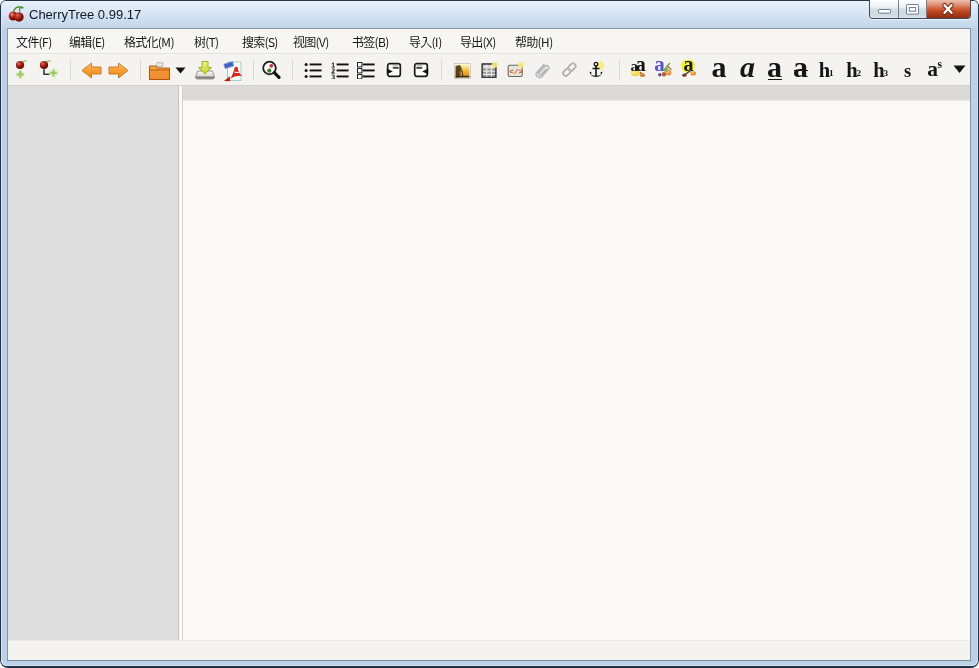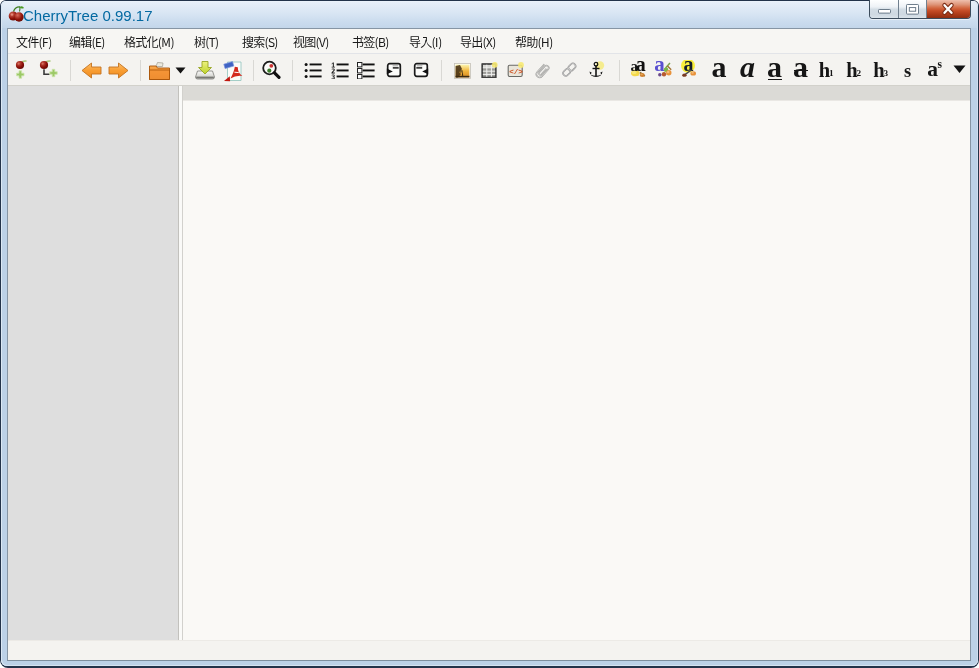--- a/index.html
+++ b/index.html
@@ -18,21 +18,21 @@
         <stop offset="1" stop-color="#4a0804"></stop>
       </radialGradient>
     </defs>
 <path d="M5.5 6.5 Q7.5 1.5 12 2" stroke="#3f7d1f" stroke-width="1.3" fill="none"></path>
 <path d="M11.5 6.5 Q12.2 3.5 11.8 2" stroke="#3f7d1f" stroke-width="1.1" fill="none"></path>
 <path d="M11.5 2 Q14.5 0.2 16 3 Q13.2 4.6 11.5 2 Z" fill="#4a9a22"></path>
 <circle cx="5.2" cy="11" r="4.5" fill="url(#tc1)"></circle>
 <circle cx="11" cy="12" r="4.7" fill="url(#tc1)"></circle>
 <circle cx="4" cy="9.6" r="1.2" fill="#e89a8a" opacity="0.75"></circle>
 </svg>
-<div class="abs" style="left:23px;top:7px;font-size:15px;color:#0369a1">CherryTree 0.99.17</div>
+<div class="abs" style="left:29px;top:7px;font-size:13px;color:#0f172a">CherryTree 0.99.17</div>
 
 <div style="position:absolute;left:869px;top:0;width:102px;height:20px">
  <div style="position:absolute;left:0;top:0;width:102px;height:19px;border:1px solid #3c4c5c;border-top:none;border-radius:0 0 4px 4px;overflow:hidden;box-shadow:0 1px 0 rgba(255,255,255,0.55)">
   <div style="position:absolute;left:0;top:0;width:28px;height:18px;background:linear-gradient(#feffff,#eef2f6 38%,#d3dde5 52%,#cfd9e2 80%,#dae3ea)"></div>
   <div style="position:absolute;left:28px;top:0;width:1px;height:18px;background:#70808f"></div>
   <div style="position:absolute;left:29px;top:0;width:27px;height:18px;background:linear-gradient(#feffff,#eef2f6 38%,#d3dde5 52%,#cfd9e2 80%,#dae3ea)"></div>
   <div style="position:absolute;left:56px;top:0;width:1px;height:18px;background:#70808f"></div>
   <div style="position:absolute;left:57px;top:0;width:45px;height:18px;background:linear-gradient(#efc0ae,#de9579 25%,#d2663f 45%,#c44b26 60%,#ab3a18 80%,#8e2c10)"></div>
   <svg width="102" height="19" style="position:absolute;left:0;top:0">
     <rect x="8.5" y="9.5" width="12" height="3.6" rx="0.8" fill="#fff" stroke="#5f6f7f" stroke-width="0.9"></rect>

